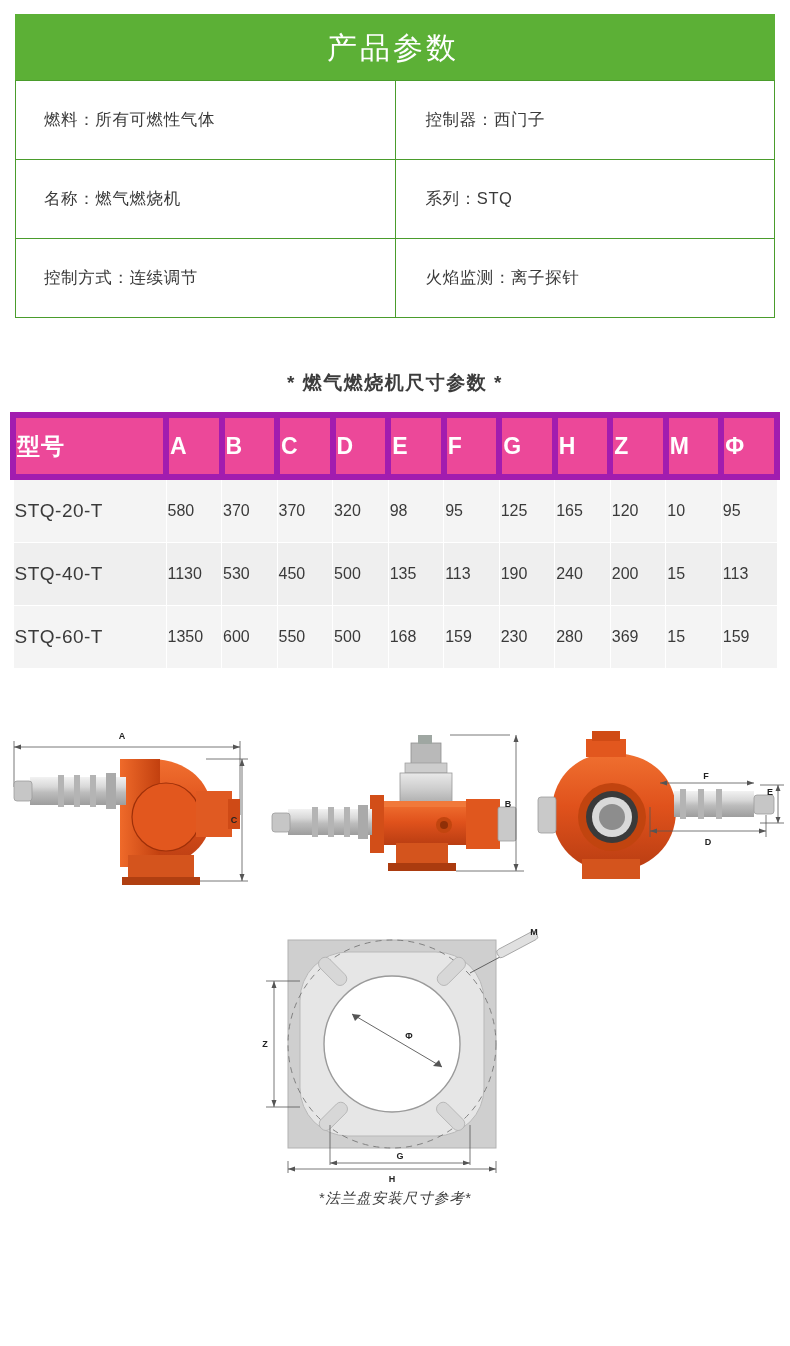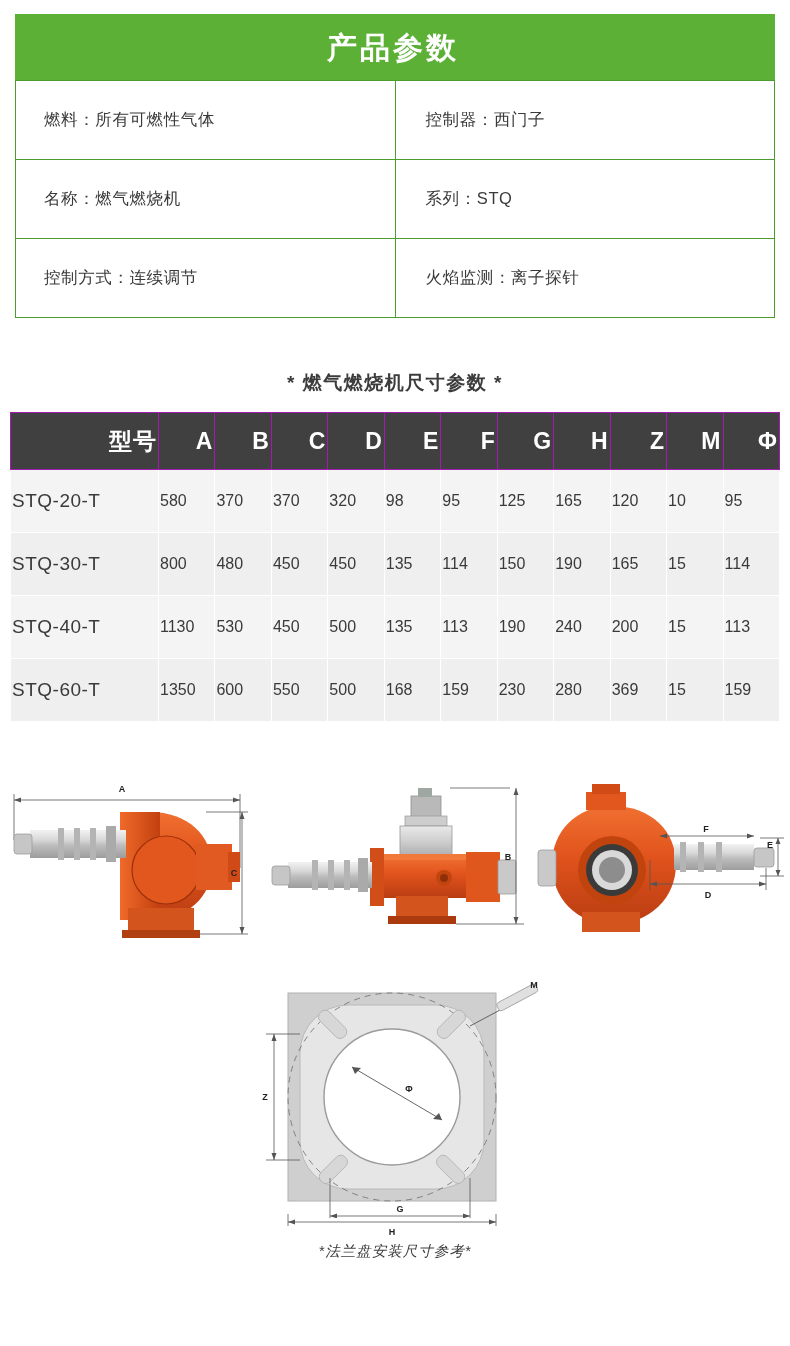--- a/index.html
+++ b/index.html
@@ -19,21 +19,21 @@
   
   .spec-block {
     width: 760px;
     margin: 14px auto 0 auto;
     box-sizing: border-box;
   }
   .spec-title {
     background: #5cb036;
     color: #ffffff;
     font-size: 30px;
-    font-weight: bold;
+    font-weight: normal;
     text-align: center;
     letter-spacing: 3px;
     padding: 17px 4px 16px 0;
     line-height: 1.1;
   }
   table.spec-table {
     width: 100%;
     border-collapse: collapse;
     table-layout: fixed;
   }
@@ -64,27 +64,27 @@
   .dim-wrap {
     width: 770px;
     margin: 0 auto;
   }
   table.dim-table {
     width: 100%;
     border-collapse: collapse;
     table-layout: fixed;
   }
   table.dim-table th {
-    background: #404040;
+    background: #ec4899;
     color: #ffffff;
     font-size: 23px;
     font-weight: bold;
     height: 54px;
-    border: 1px solid #a21caf;
-    text-align: right;
+    border: 6px solid #a21caf;
+    text-align: left;
     letter-spacing: 1px;
   }
   table.dim-table th.model-head {
     font-size: 23px;
   }
   table.dim-table td {
     height: 60px;
     text-align: left;
     font-size: 16px;
     color: #3a3a3a;
@@ -174,34 +174,20 @@
         <td>370</td>
         <td>370</td>
         <td>320</td>
         <td>98</td>
         <td>95</td>
         <td>125</td>
         <td>165</td>
         <td>120</td>
         <td>10</td>
         <td>95</td>
-      </tr>
-      <tr>
-        <td class="model-cell">STQ-30-T</td>
-        <td>800</td>
-        <td>480</td>
-        <td>450</td>
-        <td>450</td>
-        <td>135</td>
-        <td>114</td>
-        <td>150</td>
-        <td>190</td>
-        <td>165</td>
-        <td>15</td>
-        <td>114</td>
       </tr>
       <tr>
         <td class="model-cell">STQ-40-T</td>
         <td>1130</td>
         <td>530</td>
         <td>450</td>
         <td>500</td>
         <td>135</td>
         <td>113</td>
         <td>190</td>

